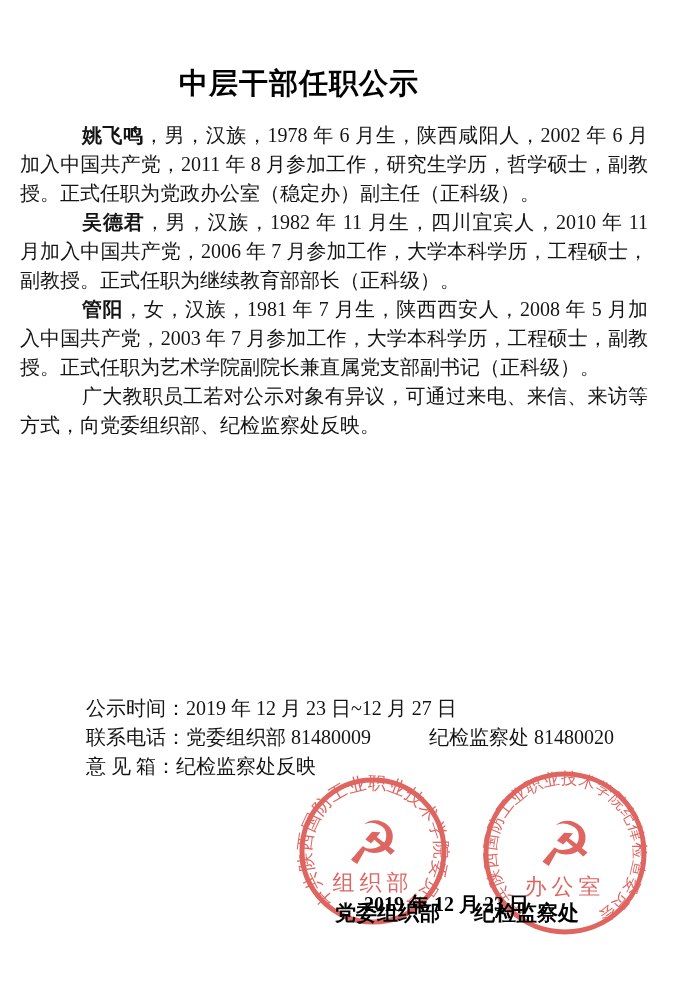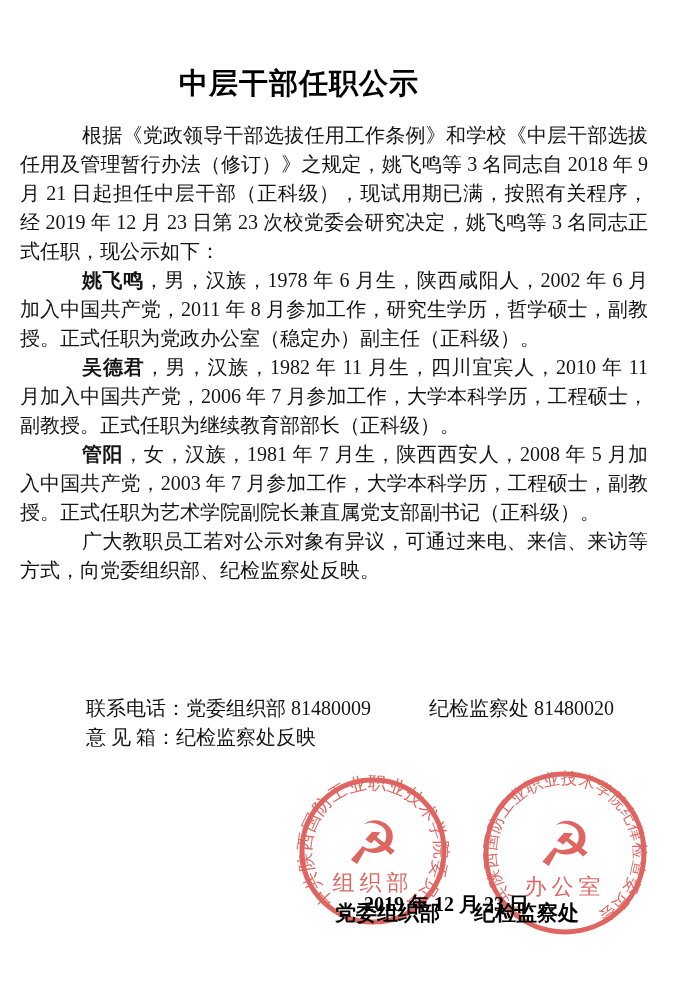--- a/index.html
+++ b/index.html
@@ -49,28 +49,30 @@
   svg text{font-family:"Liberation Sans","DejaVu Sans",sans-serif;}
 </style>
 </head>
 <body>
 
 <div class="page">
 
   <div class="doc-title">中层干部任职公示</div>
 
   <div class="body-text">
-    <p>根据《党政领导干部选拔任用工作条例》和学校《中层干部选拔任用及管理暂行办法（修订）》之规定，姚飞鸣等 3 名同志自 2018 年 9 月 21 日起担任中层干部（正科级），现试用期已满，按照有关程序，经 2019 年 12 月 23 日第 23 次校党委会研究决定，姚飞鸣等 3 名同志正式任职，现公示如下：</p>
     <p><span class="person-name">姚飞鸣</span><span>，男，汉族，1978 年 6 月生，陕西咸阳人，2002 年 6 月加入中国共产党，2011 年 8 月参加工作，研究生学历，哲学硕士，副教授。正式任职为党政办公室（稳定办）副主任（正科级）。</span></p>
     <p><span class="person-name">吴德君</span><span>，男，汉族，1982 年 11 月生，四川宜宾人，2010 年 11 月加入中国共产党，2006 年 7 月参加工作，大学本科学历，工程硕士，副教授。正式任职为继续教育部部长（正科级）。</span></p>
     <p><span class="person-name">管阳</span><span>，女，汉族，1981 年 7 月生，陕西西安人，2008 年 5 月加入中国共产党，2003 年 7 月参加工作，大学本科学历，工程硕士，副教授。正式任职为艺术学院副院长兼直属党支部副书记（正科级）。</span></p>
     <p>广大教职员工若对公示对象有异议，可通过来电、来信、来访等方式，向党委组织部、纪检监察处反映。</p>
   </div>
 
   <div class="info-block">
+    <div class="info-row">
+      <span>公示时间：</span><span>2019 年 12 月 23 日~12 月 27 日</span>
+    </div>
     <div class="info-row">
       <span>联系电话：</span><span>党委组织部 81480009</span>
       <span class="info-part2">纪检监察处 81480020</span>
     </div>
     <div class="info-row">
       <span>意 见 箱：</span><span>纪检监察处反映</span>
     </div>
   </div>
 
   <div class="stamp" style="left:296px;top:774px;">

